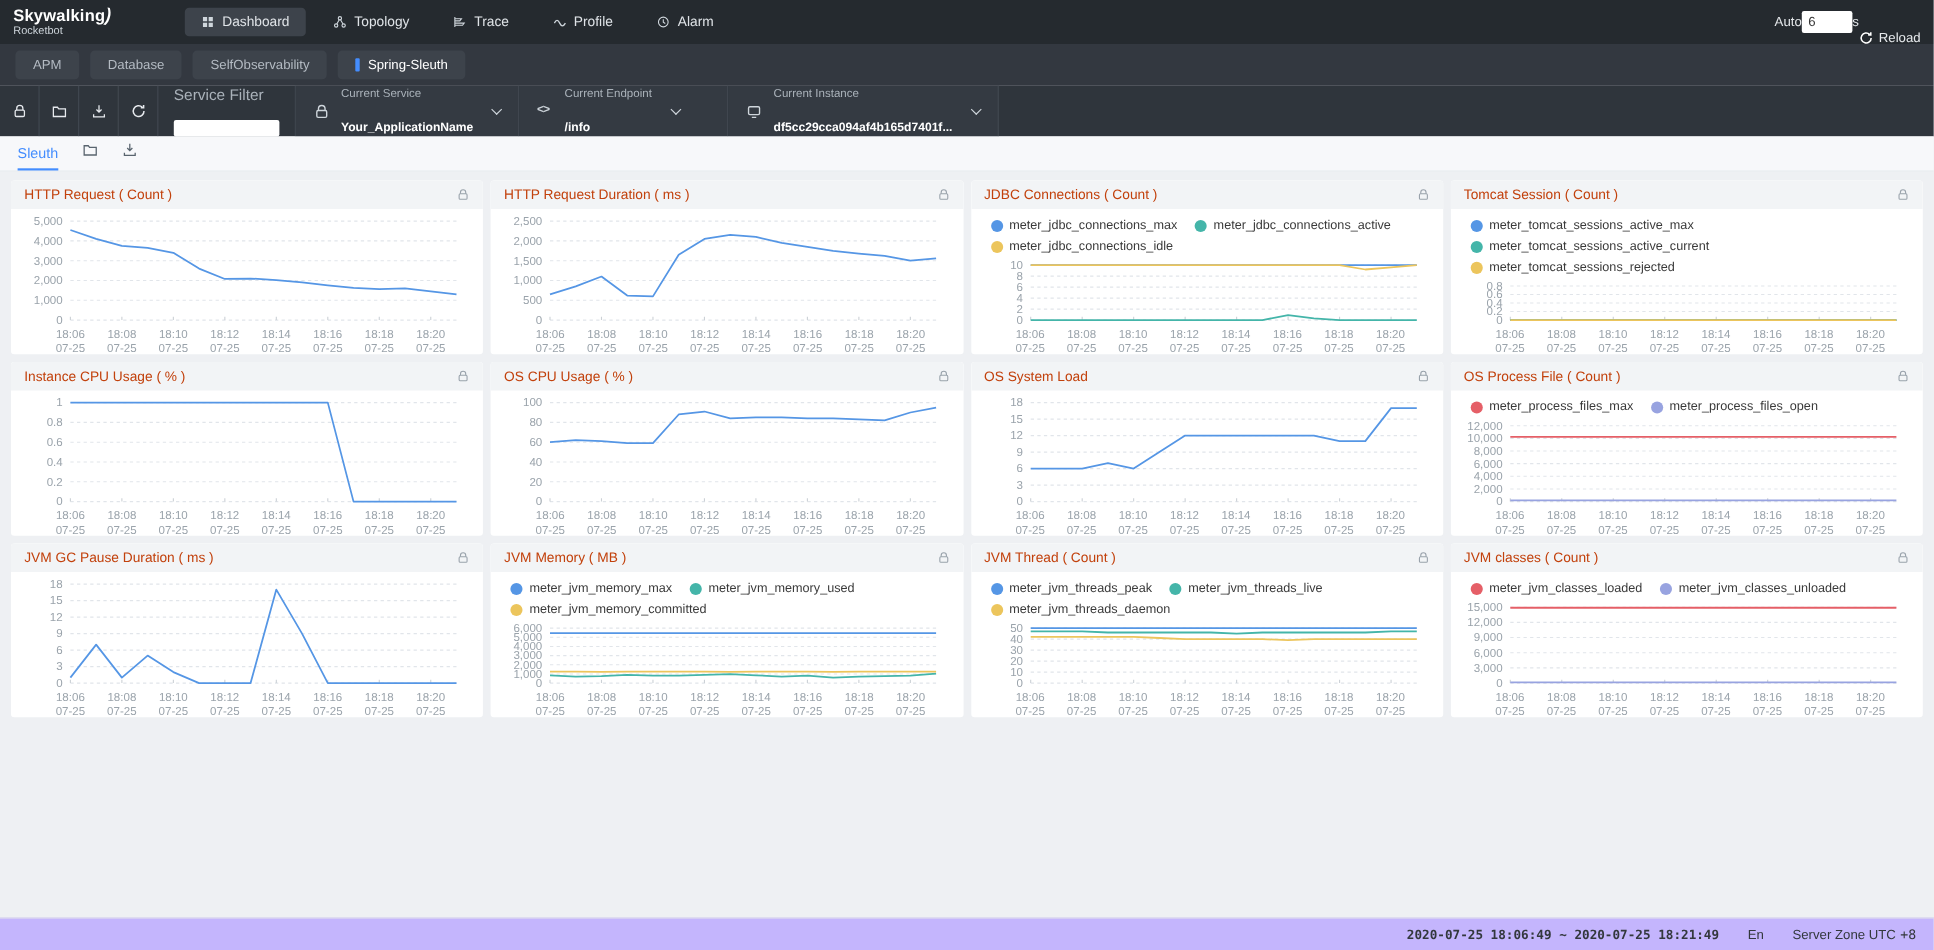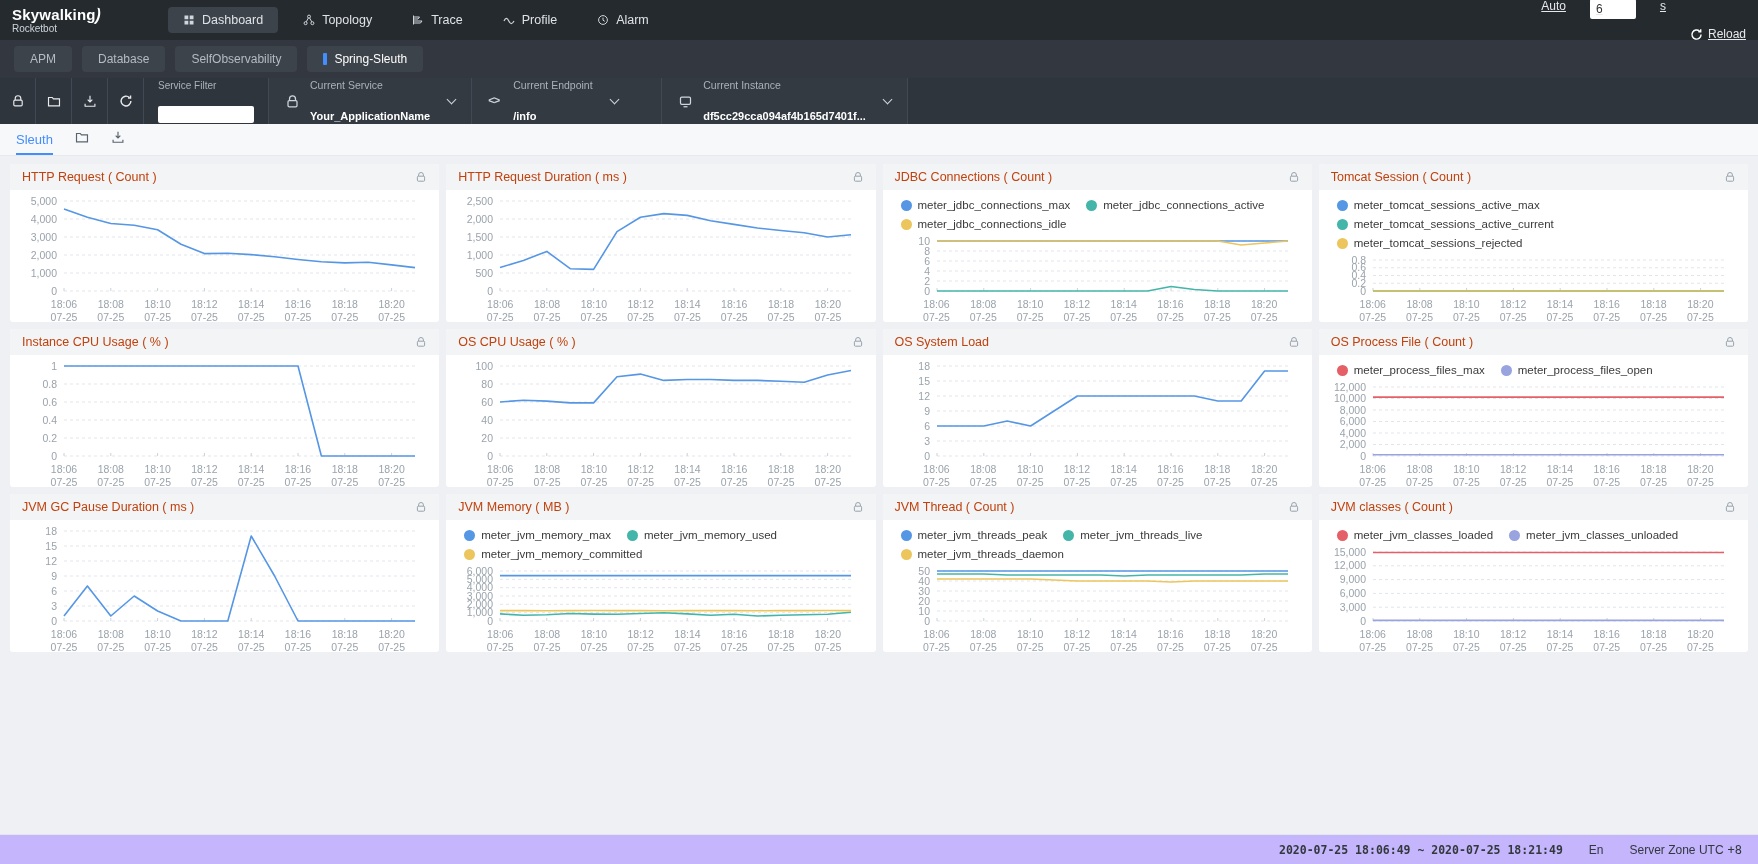--- a/index.html
+++ b/index.html
@@ -10,38 +10,38 @@
   
   .hdr { height:40px; background:#252a2f; display:flex; align-items:center; padding:0 12px; flex-shrink:0; }
   .brand { display:flex; flex-direction:column; line-height:1; margin-right:36px; min-width:120px; }
   .brand-top { color:#fff; font-weight:700; font-size:15px; letter-spacing:.2px; }
   .brand-top .moon { display:inline-block; font-weight:900; transform:rotate(14deg) scaleY(1.15); }
   .brand-sub { color:#cdd4da; font-size:10px; margin-top:2px; }
   .nav { display:flex; align-items:center; gap:10px; }
   .nav-item { display:flex; align-items:center; gap:7px; color:#dfe3e7; font-size:12.5px; padding:6px 15px; border-radius:4px; cursor:pointer; }
   .nav-item.active { background:#3d434b; }
   .nav-item svg { width:12px; height:12px; color:#cfd6dc; }
-  .hdr-right { margin-left:auto; display:flex; align-items:flex-start; gap:24px; color:#e6e9ec; font-size:12px;text-decoration:underline; }
+  .hdr-right { margin-left:auto; display:flex; align-items:center; gap:0; color:#e6e9ec; font-size:12px; }
   .auto-input { width:46px; height:20px; border:none; border-radius:2px; background:#fff; color:#333; font-size:12px; padding:0 6px; font-family:"Liberation Sans",sans-serif; }
   .reload { display:flex; align-items:center; gap:5px; cursor:pointer;margin-top:28px; }
   .reload svg { width:13px; height:13px; color:#fff; }
 
   
   .tabs-row { height:38px; background:#333840; display:flex; align-items:center; gap:10px; padding:0 14px; flex-shrink:0; }
   .tab-chip { background:#3d434b; border-radius:4px; padding:6px 16px; font-size:12px; color:#b4bbc3; cursor:pointer; display:flex; align-items:center; gap:7px; }
   .tab-chip.active { color:#fff; }
   .tab-chip.active::before { content:""; width:4px; height:12px; background:#448dfe; border-radius:1px; }
 
   
   .toolbar { height:46px; background:#2f353c; display:flex; align-items:stretch; flex-shrink:0; }
   .tool-icons { display:flex; align-items:stretch; }
   .tool-btn { width:36px; display:flex; align-items:center; justify-content:center; color:#e7eaee; border-right:1px solid #424952; cursor:pointer; }
   .tool-btn svg { width:14px; height:14px; }
   .sfilter { display:flex; flex-direction:column; justify-content:center; padding:0 14px; border-right:1px solid #424952; }
-  .sfilter-label { color:#aab2ba; font-size:10px; margin-bottom:15px; }
+  .sfilter-label { color:#aab2ba; font-size:14px; margin-bottom:15px; }
   .sfilter-input { width:96px; height:17px; border:none; border-radius:2px; background:#fff; font-size:11px; padding:0 4px; }
   .selector { display:flex; align-items:center; gap:10px; padding:0 16px; border-right:1px solid #424952; background:#343a42; cursor:pointer; min-width:190px; }
   .selector svg, .selector .txt-ic { width:15px; height:15px; color:#cfd6dc; flex-shrink:0; }
   .txt-ic { font-size:11px; font-weight:700; letter-spacing:-1px; display:inline-block; }
   .sel-col { display:flex; flex-direction:column; line-height:1.25; }
   .sel-label { color:#aab2ba; font-size:10.5px; }
   .sel-value { color:#fff; font-size:11px; font-weight:600; max-width:190px; white-space:nowrap; overflow:hidden; text-overflow:ellipsis;margin-top:18px; }
   .chev { width:7px; height:7px; border-right:1.8px solid #cfd6dc; border-bottom:1.8px solid #cfd6dc; transform:rotate(45deg); margin-left:8px; margin-top:-4px; flex-shrink:0; }
 
   

